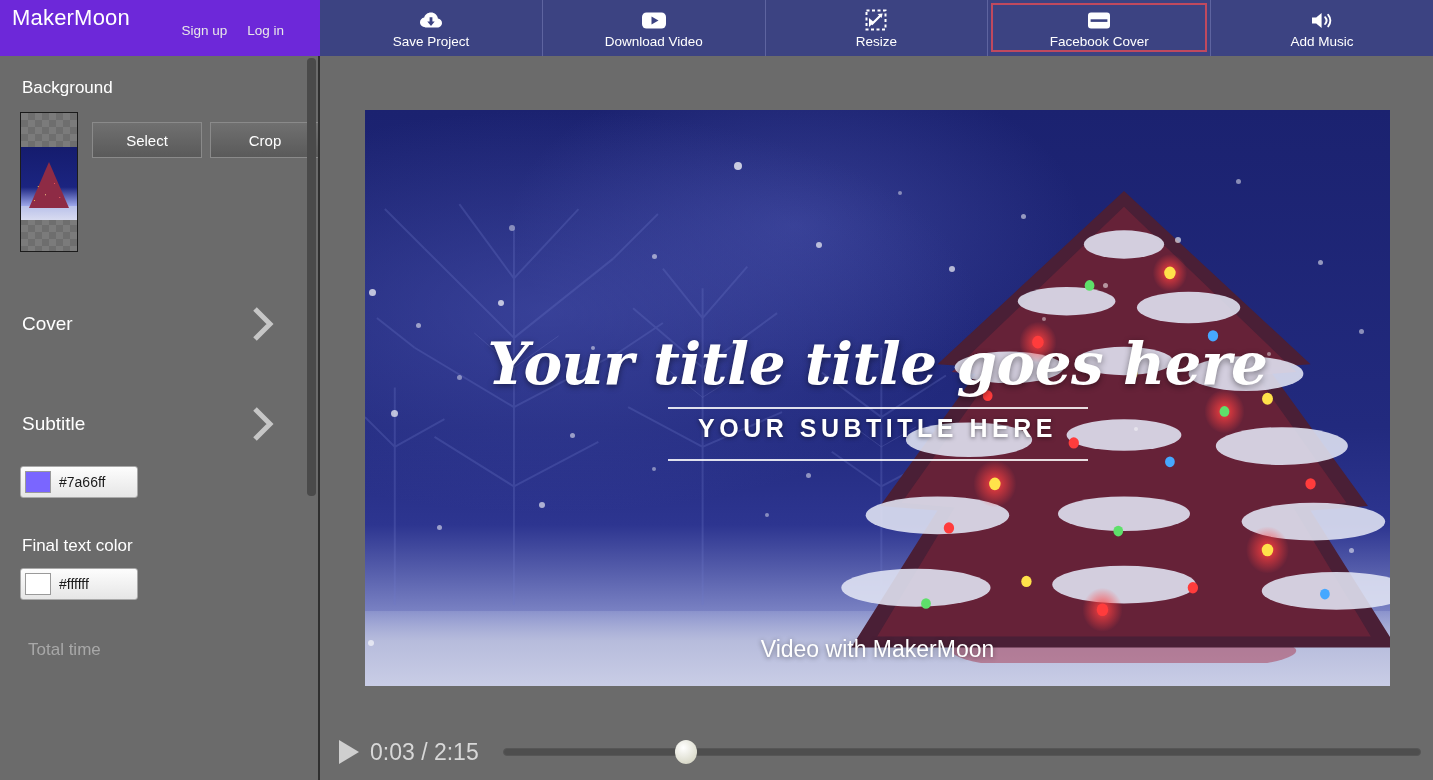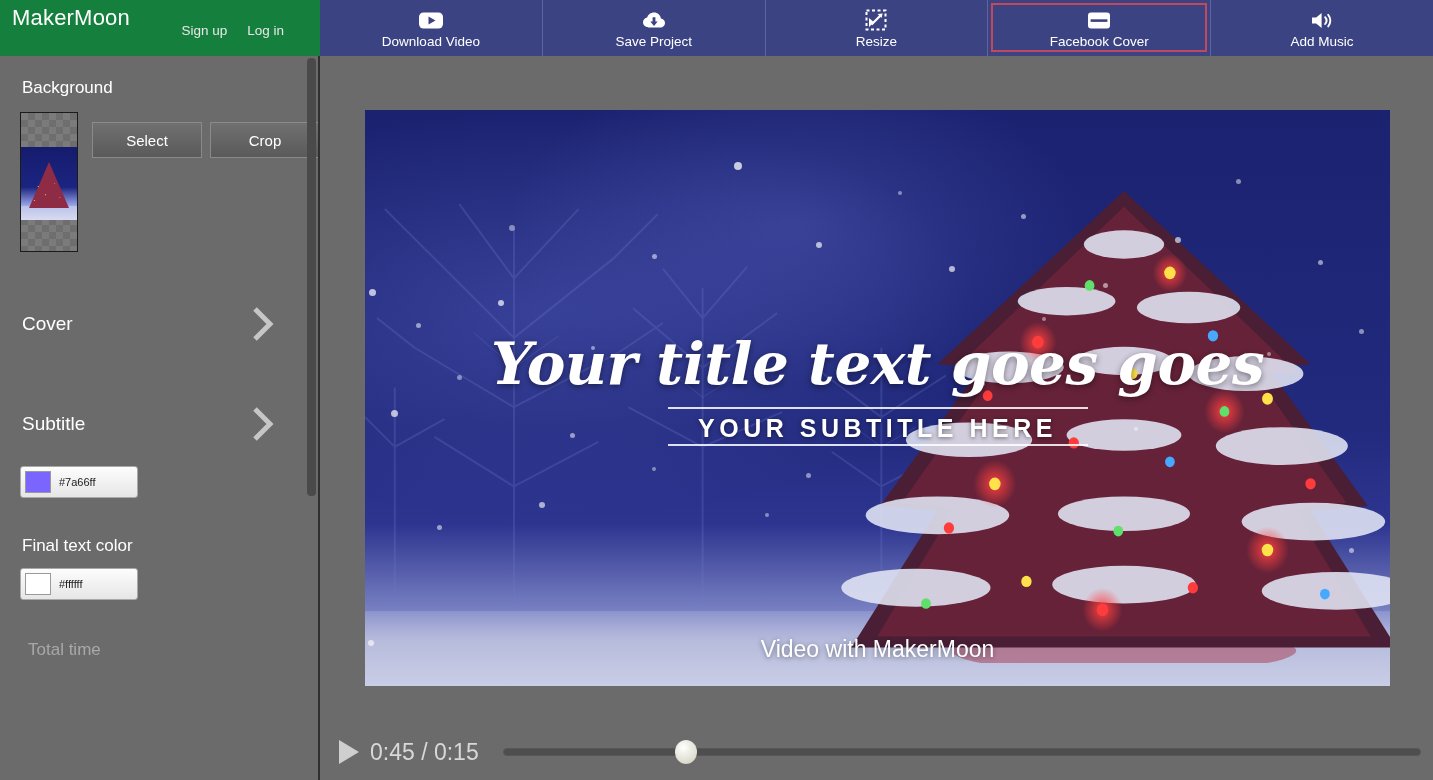--- a/index.html
+++ b/index.html
@@ -9,21 +9,21 @@
     overflow: hidden;
     font-family: "Liberation Sans", sans-serif;
     background: #6b6b6b;
   }
   #app { position: relative; width: 1433px; height: 780px; }
 
   
   .brandbar {
     position: absolute; left: 0; top: 0;
     width: 320px; height: 56px;
-    background: #15803d;
+    background: #6d28d9;
     display: flex; align-items: flex-start;
   }
   .brand-logo {
     color: #ffffff;
     font-size: 22px;
     letter-spacing: 0.2px;
     margin-left: 12px; margin-top: 5px;
     white-space: nowrap;
   }
   .brand-links { margin-left: auto; display: flex; gap: 20px; margin-top: 23px; margin-right: 36px; }
@@ -144,21 +144,21 @@
     border: 1px solid #a9a9a9;
     border-radius: 3px;
     cursor: pointer;
   }
   .swatch {
     width: 26px; height: 22px;
     margin-left: 4px;
     border: 1px solid #9a9a9a;
     flex: 0 0 auto;
   }
-  .color-text { color: #1a1a1a; font-size: 11px; margin-left: 8px; }
+  .color-text { color: #1a1a1a; font-size: 14px; margin-left: 8px; }
 
   .sb-scrollbar {
     position: absolute; right: 4px; top: 0;
     width: 9px; height: 724px;
     background: #6b6b6b;
   }
   .sb-thumb {
     position: absolute; left: 0; top: 2px;
     width: 9px; height: 438px;
     background: #4a4a4a;
@@ -223,21 +223,21 @@
     line-height: 1;
     letter-spacing: -0.5px;
     text-shadow: 0 2px 6px rgba(0,0,0,.45);
     white-space: nowrap;
   }
   .sub-wrap {
     margin: 14px auto 0;
     width: 420px;
     border-top: 2px solid rgba(255,255,255,.85);
     border-bottom: 2px solid rgba(255,255,255,.85);
-    padding: 5px 0 1px;
+    padding: 5px 0 16px;
   }
   .vid-subtitle {
     color: #ffffff;
     font-size: 25px;
     font-weight: bold;
     letter-spacing: 4.5px;
     white-space: nowrap;
     text-shadow: 0 1px 4px rgba(0,0,0,.5);
   }
   .watermark {
@@ -292,36 +292,36 @@
     <div class="brand-links">
       <span class="brand-link">Sign up</span>
       <span class="brand-link">Log in</span>
     </div>
   </div>
 
   <div class="toolbar">
 
     <div class="tb-item">
       <span class="tb-icon">
+        <svg width="24" height="20" viewBox="0 0 24 20">
+          <path fill="#ffffff" d="M6.2 17.2C3.3 17.2 1 15 1 12.3c0-2.4 1.8-4.4 4.2-4.8C5.8 4.6 8.6 2.4 12 2.4c3.6 0 6.6 2.6 6.9 6.1 2.3.3 4.1 2.2 4.1 4.5 0 2.5-2.1 4.6-4.8 4.6H6.2z"></path>
+          <path fill="#3c4382" d="M10.6 7.3h2.8v4.1h2.3L12 15.9l-3.7-4.5h2.3z"></path>
+        </svg>
+      </span>
+      <span class="tb-label">Save Project</span>
+    </div>
+
+    <div class="tb-item">
+      <span class="tb-icon">
         <svg width="26" height="19" viewBox="0 0 26 19">
           <rect x="1" y="1.5" width="24" height="16" rx="4.5" fill="#ffffff"></rect>
           <path d="M10.5 5.6v8l7-4z" fill="#3c4382"></path>
         </svg>
       </span>
       <span class="tb-label">Download Video</span>
-    </div>
-
-    <div class="tb-item">
-      <span class="tb-icon">
-        <svg width="24" height="20" viewBox="0 0 24 20">
-          <path fill="#ffffff" d="M6.2 17.2C3.3 17.2 1 15 1 12.3c0-2.4 1.8-4.4 4.2-4.8C5.8 4.6 8.6 2.4 12 2.4c3.6 0 6.6 2.6 6.9 6.1 2.3.3 4.1 2.2 4.1 4.5 0 2.5-2.1 4.6-4.8 4.6H6.2z"></path>
-          <path fill="#3c4382" d="M10.6 7.3h2.8v4.1h2.3L12 15.9l-3.7-4.5h2.3z"></path>
-        </svg>
-      </span>
-      <span class="tb-label">Save Project</span>
     </div>
 
     <div class="tb-item">
       <span class="tb-icon">
         <svg width="22" height="22" viewBox="0 0 22 22">
           <g stroke="#ffffff" stroke-width="2" fill="none" stroke-dasharray="3 2.5">
             <rect x="1.5" y="1.5" width="19" height="19"></rect>
           </g>
           <path fill="#ffffff" d="M4 18V9l5 4.2z"></path>
           <path stroke="#ffffff" stroke-width="2.3" d="M6.5 15.5 16 6"></path>
@@ -525,35 +525,35 @@
         <span class="snowdot" style="left:97%;top:38%;width:5px;height:5px;opacity:.55"></span>
         <span class="snowdot" style="left:88%;top:42%;width:4px;height:4px;opacity:.5"></span>
         <span class="snowdot" style="left:60%;top:47%;width:5px;height:5px;opacity:.6"></span>
         <span class="snowdot" style="left:66%;top:36%;width:4px;height:4px;opacity:.5"></span>
         <span class="snowdot" style="left:75%;top:55%;width:4px;height:4px;opacity:.5"></span>
         <span class="snowdot" style="left:96%;top:76%;width:5px;height:5px;opacity:.6"></span>
         <span class="snowdot" style="left:52%;top:14%;width:4px;height:4px;opacity:.5"></span>
       </div>
 
       <div class="title-block">
-        <div class="vid-title">Your title text goes goes</div>
+        <div class="vid-title">Your title title goes here</div>
         <div class="sub-wrap">
           <div class="vid-subtitle">YOUR SUBTITLE HERE</div>
         </div>
       </div>
 
       <div class="watermark">Video with MakerMoon</div>
     </div>
 
     <div class="controls">
       <span class="play-btn">
         <svg width="26" height="28" viewBox="0 0 26 28">
           <path d="M3 2 L23 14 L3 26 Z" fill="#cfcfcf"></path>
         </svg>
       </span>
-      <span class="time-text">0:45 / 0:15</span>
+      <span class="time-text">0:03 / 2:15</span>
       <span class="seek">
         <span class="seek-track"></span>
         <span class="seek-thumb" id="seek-thumb" style="left: calc(20% - 11px);"></span>
       </span>
     </div>
   </div>
 </div>
 
 </body></html>

